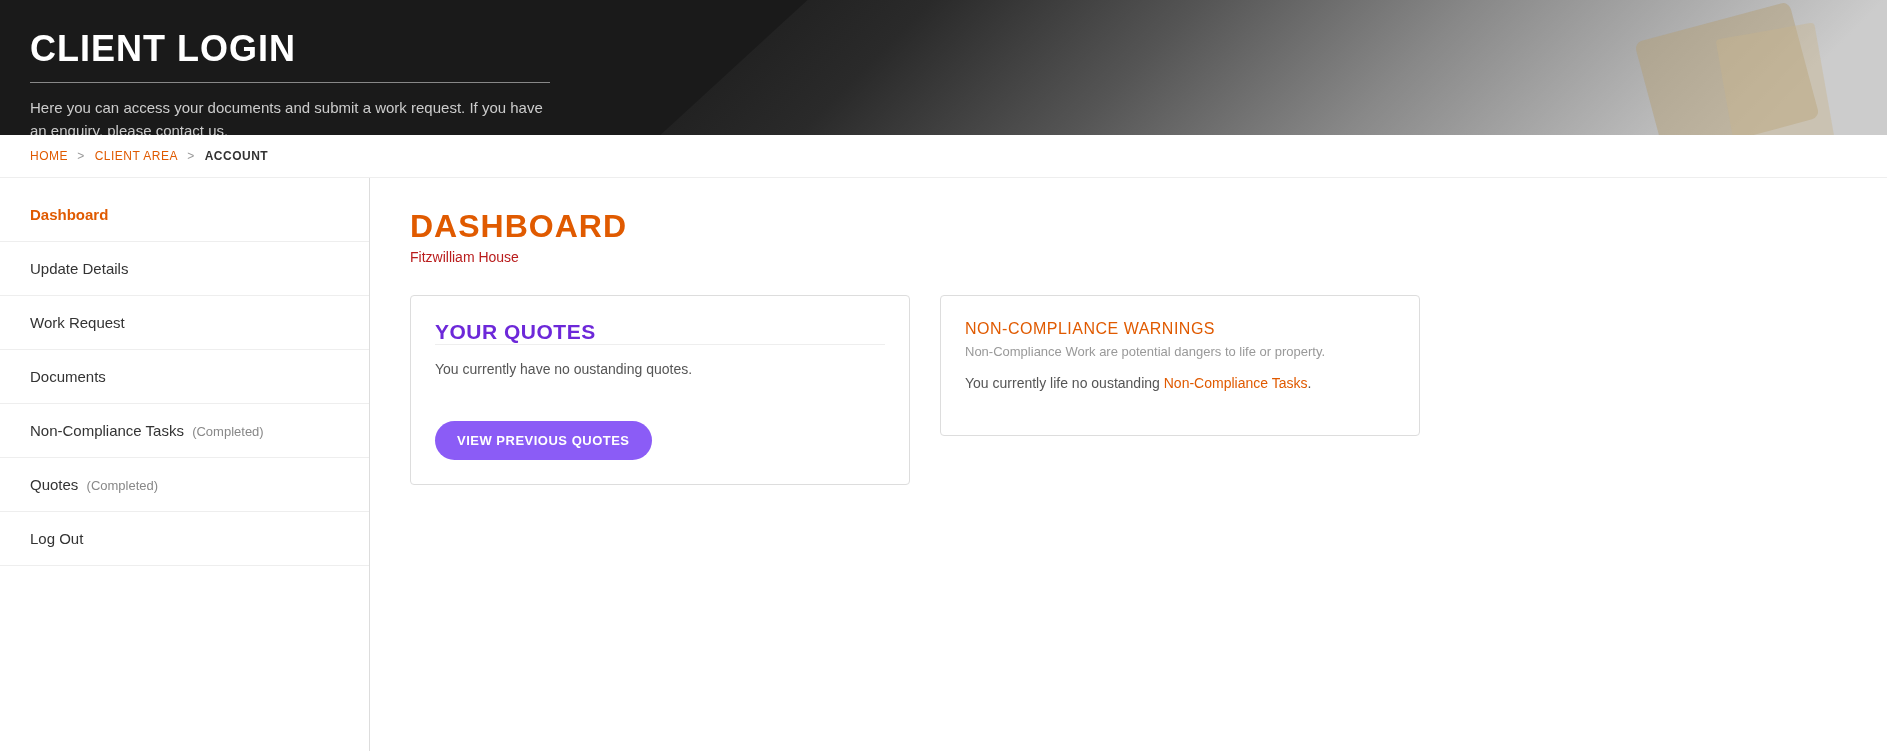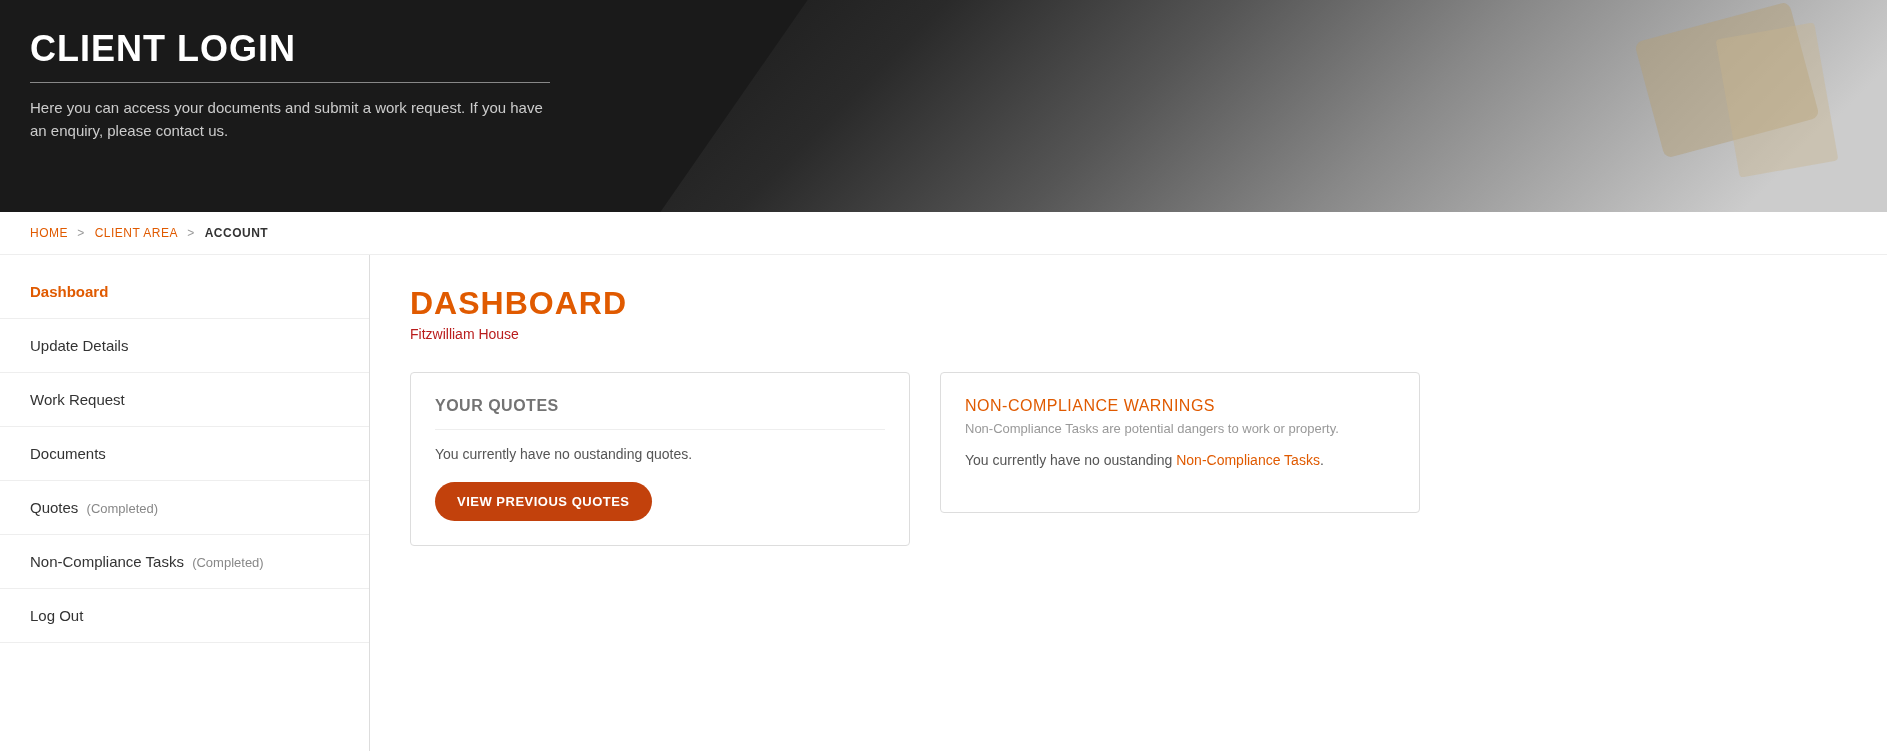--- a/index.html
+++ b/index.html
@@ -10,21 +10,21 @@
     body {
       font-family: Arial, sans-serif;
       background: #fff;
       color: #333;
     }
 
     
     .header {
       position: relative;
       background: #1a1a1a;
-      height: 212px;
+      height: 135px;
       overflow: hidden;
       display: flex;
       align-items: flex-start;
     }
     .header-text {
       position: relative;
       z-index: 2;
       padding: 28px 30px 20px 30px;
       max-width: 580px;
     }
@@ -170,45 +170,45 @@
 
     
     .card {
       border: 1px solid #ddd;
       border-radius: 4px;
       padding: 24px;
       min-width: 500px;
       max-width: 560px;
     }
     .card-title {
-      color: #737373;
-      font-size: 16px;
+      color: #6d28d9;
+      font-size: 21px;
       font-weight: bold;
       letter-spacing: 0.5px;
       text-transform: uppercase;
       margin-bottom: 16px;
-      padding-bottom: 14px;
       border-bottom: 1px solid #eee;
     }
     .card-message {
       color: #555;
       font-size: 14px;
       margin-bottom: 20px;
     }
     .card-btn {
-      background: #c2410c;
+      background: #8b5cf6;
       color: #fff;
       border: none;
       border-radius: 30px;
       padding: 12px 22px;
       font-size: 13px;
       font-weight: bold;
       letter-spacing: 0.5px;
       cursor: pointer;
       text-transform: uppercase;
+      margin-top: 24px;
     }
 
     
     .card-warning {
       border: 1px solid #ddd;
       border-radius: 4px;
       padding: 24px;
       min-width: 480px;
       max-width: 540px;
     }
@@ -264,25 +264,25 @@
     <div class="sidebar-item">
       <span>Update Details</span>
     </div>
     <div class="sidebar-item">
       <span>Work Request</span>
     </div>
     <div class="sidebar-item">
       <span>Documents</span>
     </div>
     <div class="sidebar-item">
+      <span>Non-Compliance Tasks</span>
+      <span class="completed-badge">(Completed)</span>
+    </div>
+    <div class="sidebar-item">
       <span>Quotes</span>
-      <span class="completed-badge">(Completed)</span>
-    </div>
-    <div class="sidebar-item">
-      <span>Non-Compliance Tasks</span>
       <span class="completed-badge">(Completed)</span>
     </div>
     <div class="sidebar-item">
       <span>Log Out</span>
     </div>
   </nav>
 
   <main class="main-content">
     <div class="dashboard-title">DASHBOARD</div>
     <div class="dashboard-subtitle">Fitzwilliam House</div>
@@ -290,22 +290,22 @@
     <div class="cards-row">
 
       <div class="card">
         <div class="card-title">YOUR QUOTES</div>
         <div class="card-message">You currently have no oustanding quotes.</div>
         <button class="card-btn">VIEW PREVIOUS QUOTES</button>
       </div>
 
       <div class="card-warning">
         <div class="card-warning-title">NON-COMPLIANCE WARNINGS</div>
-        <div class="card-warning-desc">Non-Compliance Tasks are potential dangers to work or property.</div>
+        <div class="card-warning-desc">Non-Compliance Work are potential dangers to life or property.</div>
         <div class="card-warning-message">
-          <span>You currently have no oustanding </span><a href="#">Non-Compliance Tasks</a><span>.</span>
+          <span>You currently life no oustanding </span><a href="#">Non-Compliance Tasks</a><span>.</span>
         </div>
       </div>
 
     </div>
   </main>
 
 </div>
 
 </body></html>

